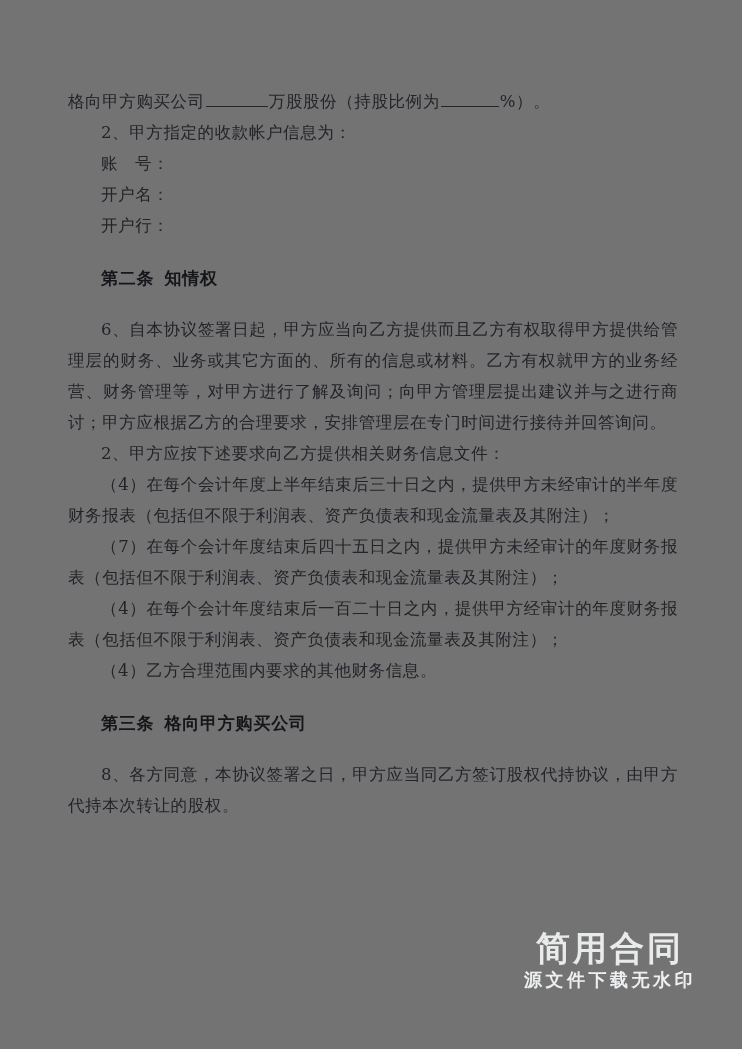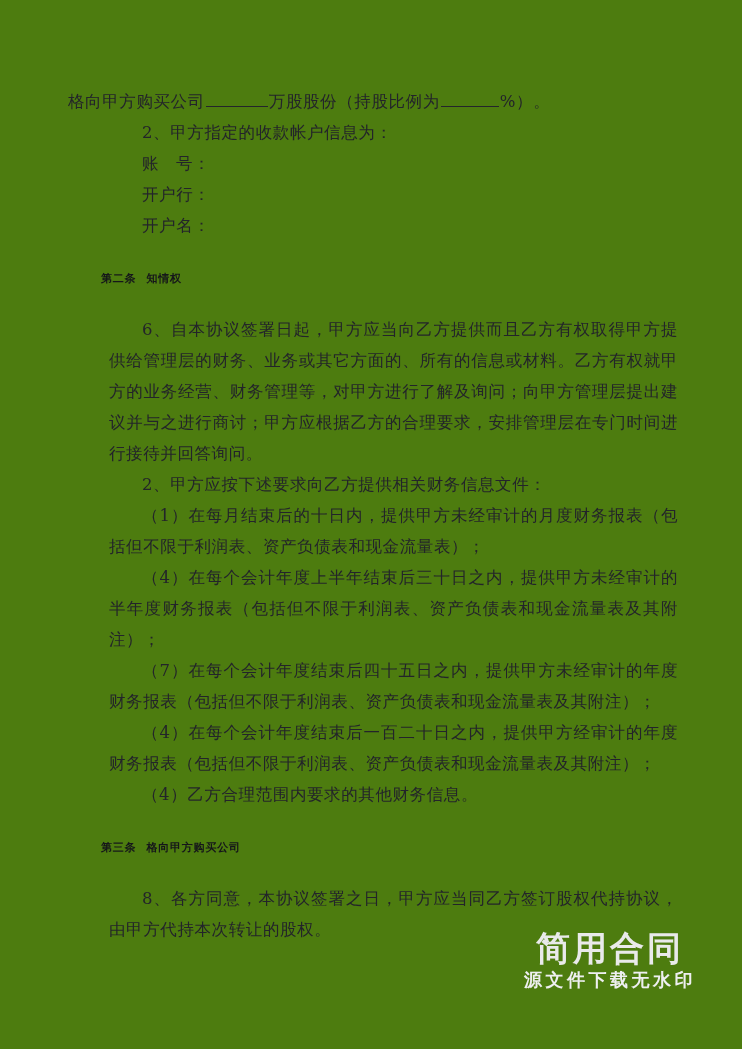--- a/index.html
+++ b/index.html
@@ -11,21 +11,21 @@
     width: 742px;
     height: 1049px;
     position: relative;
     overflow: hidden;
     font-family: "DejaVu Serif", "Liberation Serif", serif;
   }
 
   .page {
     position: absolute;
     inset: 0;
-    background: #4d7c0f;
+    background: #737373;
   }
 
   .content {
     position: absolute;
     left: 68px;
     top: 86px;
     width: 610px;
   }
 
   
@@ -35,29 +35,28 @@
     color: #23242a;
     text-align: justify;
     text-justify: inter-ideograph;
     letter-spacing: 0.6px;
     font-weight: 500;
     margin: 0;
   }
 
   .para.indent {
     text-indent: 33px;
-    margin-left: 41px;
   }
 
   .para.hang {
     text-indent: 0;
   }
 
   .heading {
-    font-size: 11px;
+    font-size: 17px;
     line-height: 31px;
     color: #15161a;
     font-weight: bold;
     letter-spacing: 0.8px;
     margin: 0;
     text-indent: 33px;
   }
 
   .heading .gap {
     display: inline-block;
@@ -121,35 +120,34 @@
 <div class="page">
 
   <div class="content">
 
     <p class="para hang"><span>格向甲方购买公司</span><span class="blank w1"></span><span>万股股份（持股比例为</span><span class="blank w2"></span><span>%）。</span></p>
 
     <p class="para indent">2、甲方指定的收款帐户信息为：</p>
 
     <p class="para indent"><span>账</span><span class="acct-gap"></span><span>号：</span></p>
 
+    <p class="para indent">开户名：</p>
+
     <p class="para indent">开户行：</p>
-
-    <p class="para indent">开户名：</p>
 
     <div class="spacer-before-heading"></div>
 
     <p class="heading"><span>第二条</span><span class="gap"></span><span>知情权</span></p>
 
     <div class="spacer-after-heading"></div>
 
     <p class="para indent">6、自本协议签署日起，甲方应当向乙方提供而且乙方有权取得甲方提供给管理层的财务、业务或其它方面的、所有的信息或材料。乙方有权就甲方的业务经营、财务管理等，对甲方进行了解及询问；向甲方管理层提出建议并与之进行商讨；甲方应根据乙方的合理要求，安排管理层在专门时间进行接待并回答询问。</p>
 
     <p class="para indent">2、甲方应按下述要求向乙方提供相关财务信息文件：</p>
 
-    <p class="para indent">（1）在每月结束后的十日内，提供甲方未经审计的月度财务报表（包括但不限于利润表、资产负债表和现金流量表）；</p>
     <p class="para indent">（4）在每个会计年度上半年结束后三十日之内，提供甲方未经审计的半年度财务报表（包括但不限于利润表、资产负债表和现金流量表及其附注）；</p>
     <p class="para indent">（7）在每个会计年度结束后四十五日之内，提供甲方未经审计的年度财务报表（包括但不限于利润表、资产负债表和现金流量表及其附注）；</p>
     <p class="para indent">（4）在每个会计年度结束后一百二十日之内，提供甲方经审计的年度财务报表（包括但不限于利润表、资产负债表和现金流量表及其附注）；</p>
     <p class="para indent">（4）乙方合理范围内要求的其他财务信息。</p>
 
     <div class="spacer-before-heading"></div>
 
     <p class="heading"><span>第三条</span><span class="gap"></span><span>格向甲方购买公司</span></p>
 
     <div class="spacer-after-heading"></div>

